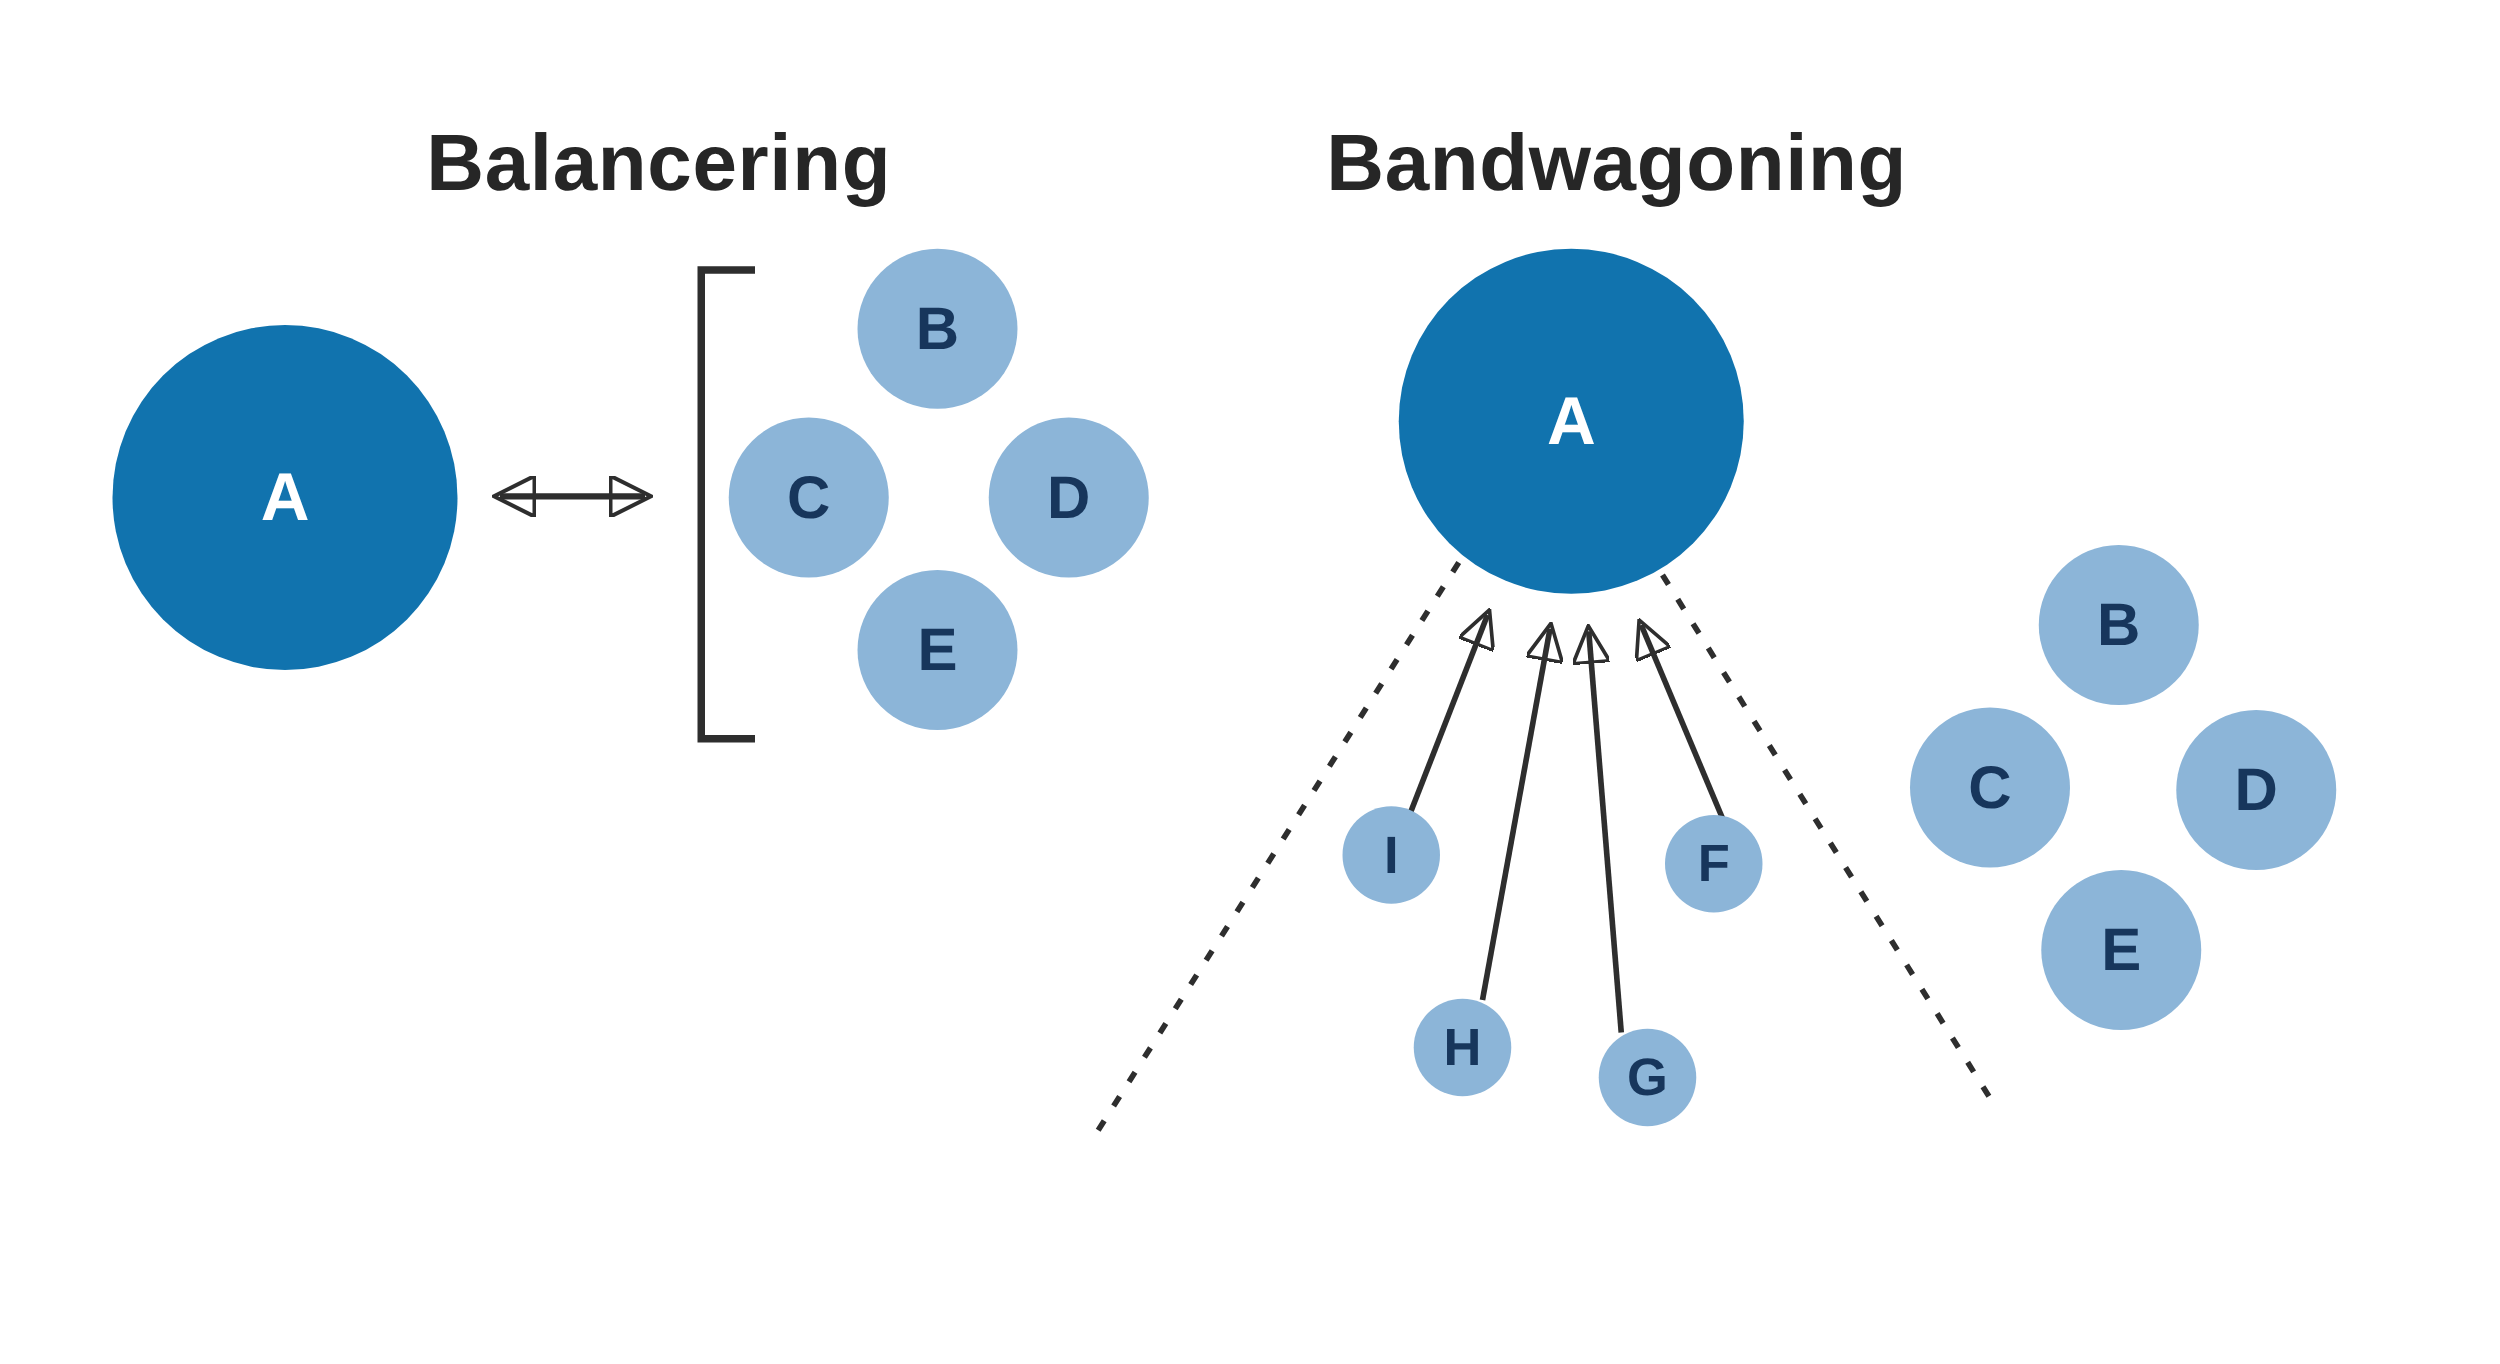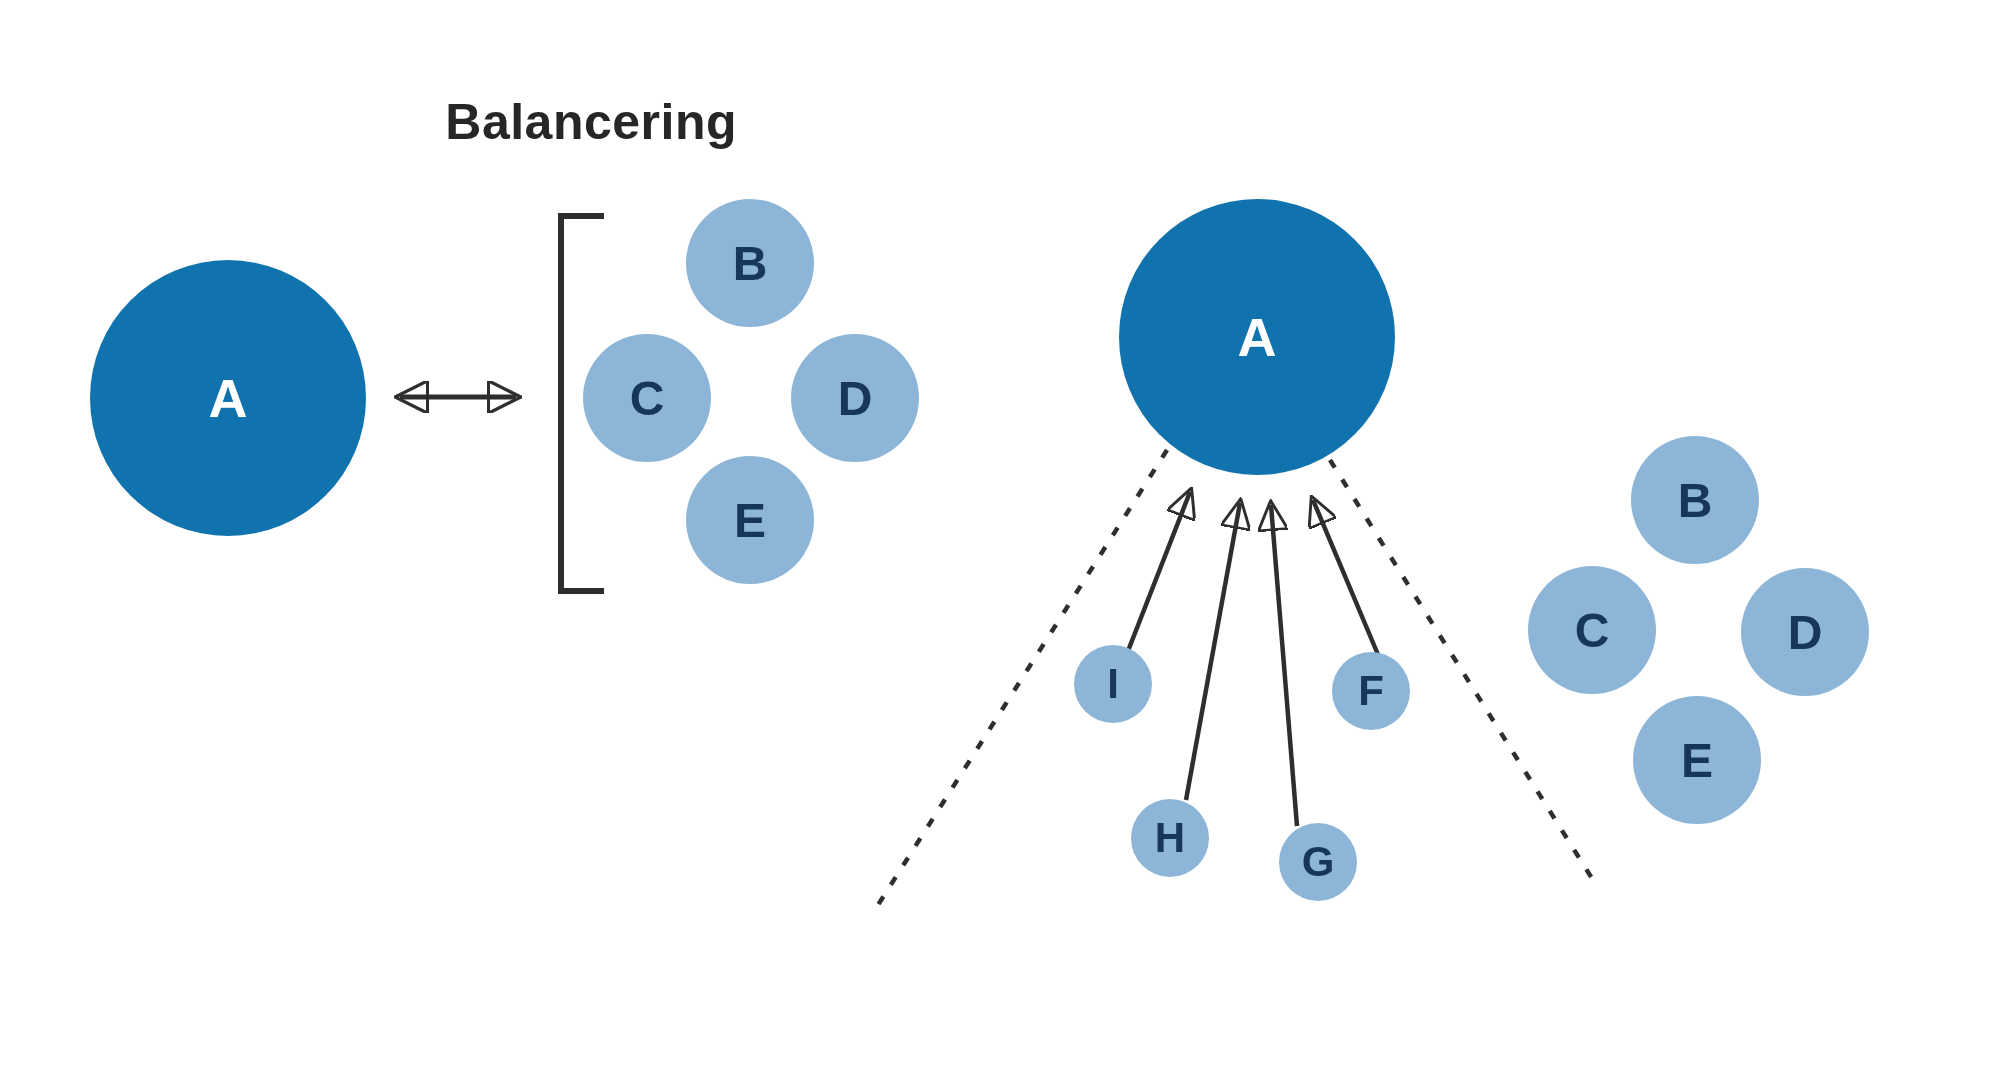--- a/index.html
+++ b/index.html
@@ -21,22 +21,22 @@
     font-family:"Liberation Sans", sans-serif;
   }
   .overlay{position:absolute;left:0;top:0;width:2000px;height:1091px;}
   .overlay line, .overlay path{stroke:var(--line);fill:none;}
   .solidline{stroke-width:4.5;}
   .dashedline{stroke-width:4.5;stroke-dasharray:9 14;}
   .bracketline{stroke:var(--bracket);stroke-width:6;}
   .dblarrow{stroke-width:5;}
   .title{
     position:absolute;top:93px;width:420px;
-    text-align:right;
-    font-size:50px;font-weight:700;
+    text-align:center;
+    font-size:64px;font-weight:700;
     color:var(--title-text);
     letter-spacing:0.5px;
   }
   .node{
     position:absolute;
     border-radius:50%;
     display:flex;align-items:center;justify-content:center;
     font-weight:700;
   }
   .hegemon{
@@ -77,20 +77,21 @@
     <line class="dashedline" x1="1167" y1="450" x2="878" y2="905"></line>
     <line class="dashedline" x1="1330" y1="460" x2="1593" y2="880"></line>
 
     <line class="solidline" x1="1128" y1="651" x2="1190" y2="492" marker-end="url(#ah)"></line>
     <line class="solidline" x1="1186" y1="800" x2="1240" y2="503" marker-end="url(#ah)"></line>
     <line class="solidline" x1="1297" y1="826" x2="1271" y2="505" marker-end="url(#ah)"></line>
     <line class="solidline" x1="1379" y1="657" x2="1313" y2="500" marker-end="url(#ah)"></line>
   </svg>
 
   <div class="title" style="left:317px;">Balancering</div>
+  <div class="title" style="left:1061px;">Bandwagoning</div>
 
   <div class="node hegemon" style="left:90px;top:260px;">A</div>
 
   <div class="node state" style="left:686px;top:199px;">B</div>
   <div class="node state" style="left:583px;top:334px;">C</div>
   <div class="node state" style="left:791px;top:334px;">D</div>
   <div class="node state" style="left:686px;top:456px;">E</div>
 
   <div class="node hegemon" style="left:1119px;top:199px;">A</div>
 

